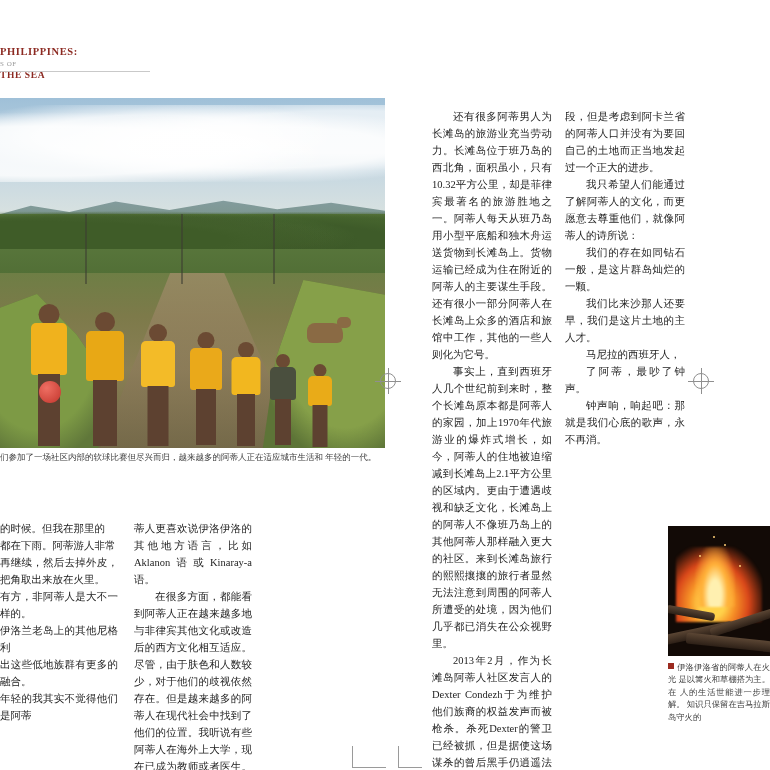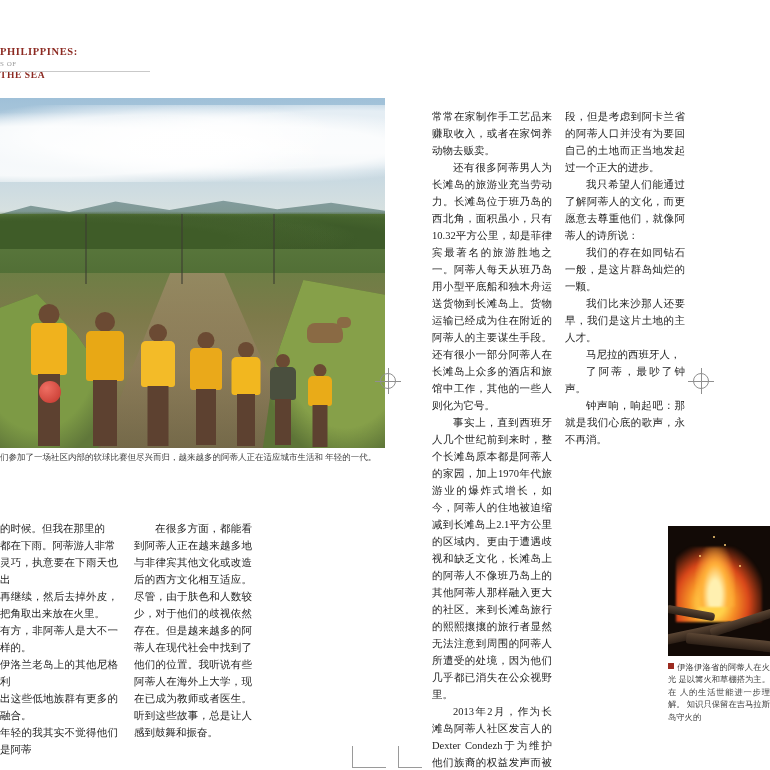--- a/index.html
+++ b/index.html
@@ -352,36 +352,35 @@
     </div>
   <div class="crop-bottom">
       <div class="b2"></div>
       <div class="b3"></div>
     </div>
   <div class="col-divider"></div>
 
   <div class="col" id="col-bl">
     <p class="noindent">的时候。但我在那里的</p>
     <p class="noindent">都在下雨。阿蒂游人非常</p>
-    <p class="noindent">灵巧，执意要在下雨天也出</p>
     <p class="noindent">再继续，然后去掉外皮，把角取出来放在火里。</p>
     <p class="noindent">有方，非阿蒂人是大不一样的。</p>
     <p class="noindent">伊洛兰老岛上的其他尼格利</p>
     <p class="noindent">出这些低地族群有更多的融合。</p>
     <p class="noindent">年轻的我其实不觉得他们是阿蒂</p>
 
   </div>
 
   <div class="col" id="col-bm">
+    <p class="noindent">蒂人更喜欢说伊洛伊洛的其他地方语言，比如 Aklanon语或Kinaray-a语。</p>
     <p>在很多方面，都能看到阿蒂人正在越来越多地与非律宾其他文化或改造后的西方文化相互适应。尽管，由于肤色和人数较少，对于他们的歧视依然存在。但是越来越多的阿蒂人在现代社会中找到了他们的位置。我听说有些阿蒂人在海外上大学，现在已成为教师或者医生。听到这些故事，总是让人感到鼓舞和振奋。</p>
 
   </div>
 
   <div class="col" id="col-c">
-    <p class="noindent">常常在家制作手工艺品来赚取收入，或者在家饲养动物去贩卖。</p>
     <p>还有很多阿蒂男人为长滩岛的旅游业充当劳动力。长滩岛位于班乃岛的西北角，面积虽小，只有10.32平方公里，却是菲律宾最著名的旅游胜地之一。阿蒂人每天从班乃岛用小型平底船和独木舟运送货物到长滩岛上。货物运输已经成为住在附近的阿蒂人的主要谋生手段。还有很小一部分阿蒂人在长滩岛上众多的酒店和旅馆中工作，其他的一些人则化为它号。</p>
     <p>事实上，直到西班牙人几个世纪前到来时，整个长滩岛原本都是阿蒂人的家园，加上1970年代旅游业的爆炸式增长，如今，阿蒂人的住地被迫缩减到长滩岛上2.1平方公里的区域内。更由于遭遇歧视和缺乏文化，长滩岛上的阿蒂人不像班乃岛上的其他阿蒂人那样融入更大的社区。来到长滩岛旅行的熙熙攘攘的旅行者显然无法注意到周围的阿蒂人所遭受的处境，因为他们几乎都已消失在公众视野里。</p>
     <p>2013年2月，作为长滩岛阿蒂人社区发言人的Dexter Condezh于为维护他们族裔的权益发声而被枪杀。杀死Dexter的警卫已经被抓，但是据使这场谋杀的曾后黑手仍逍遥法外。这场悲剧也引发了一个积极的后果：帮助阿蒂人的一系列基金会建立了起来，我将给予了支持，阿蒂人逐渐开始了自己的复兴。如果开展得当，阿蒂人还本身就是重要的旅游资源。通过向旅行者展示自己的文化，他们或许能够为自己的文化感到自豪，并且愿意与他人分享他们的文化。</p>
 
   </div>
 
   <div class="col" id="col-d">
     <p class="noindent">段，但是考虑到阿卡兰省的阿蒂人口并没有为要回自己的土地而正当地发起过一个正大的进步。</p>
     <p>我只希望人们能通过了解阿蒂人的文化，而更愿意去尊重他们，就像阿蒂人的诗所说：</p>
     <p>我们的存在如同钻石一般，是这片群岛灿烂的一颗。</p>

